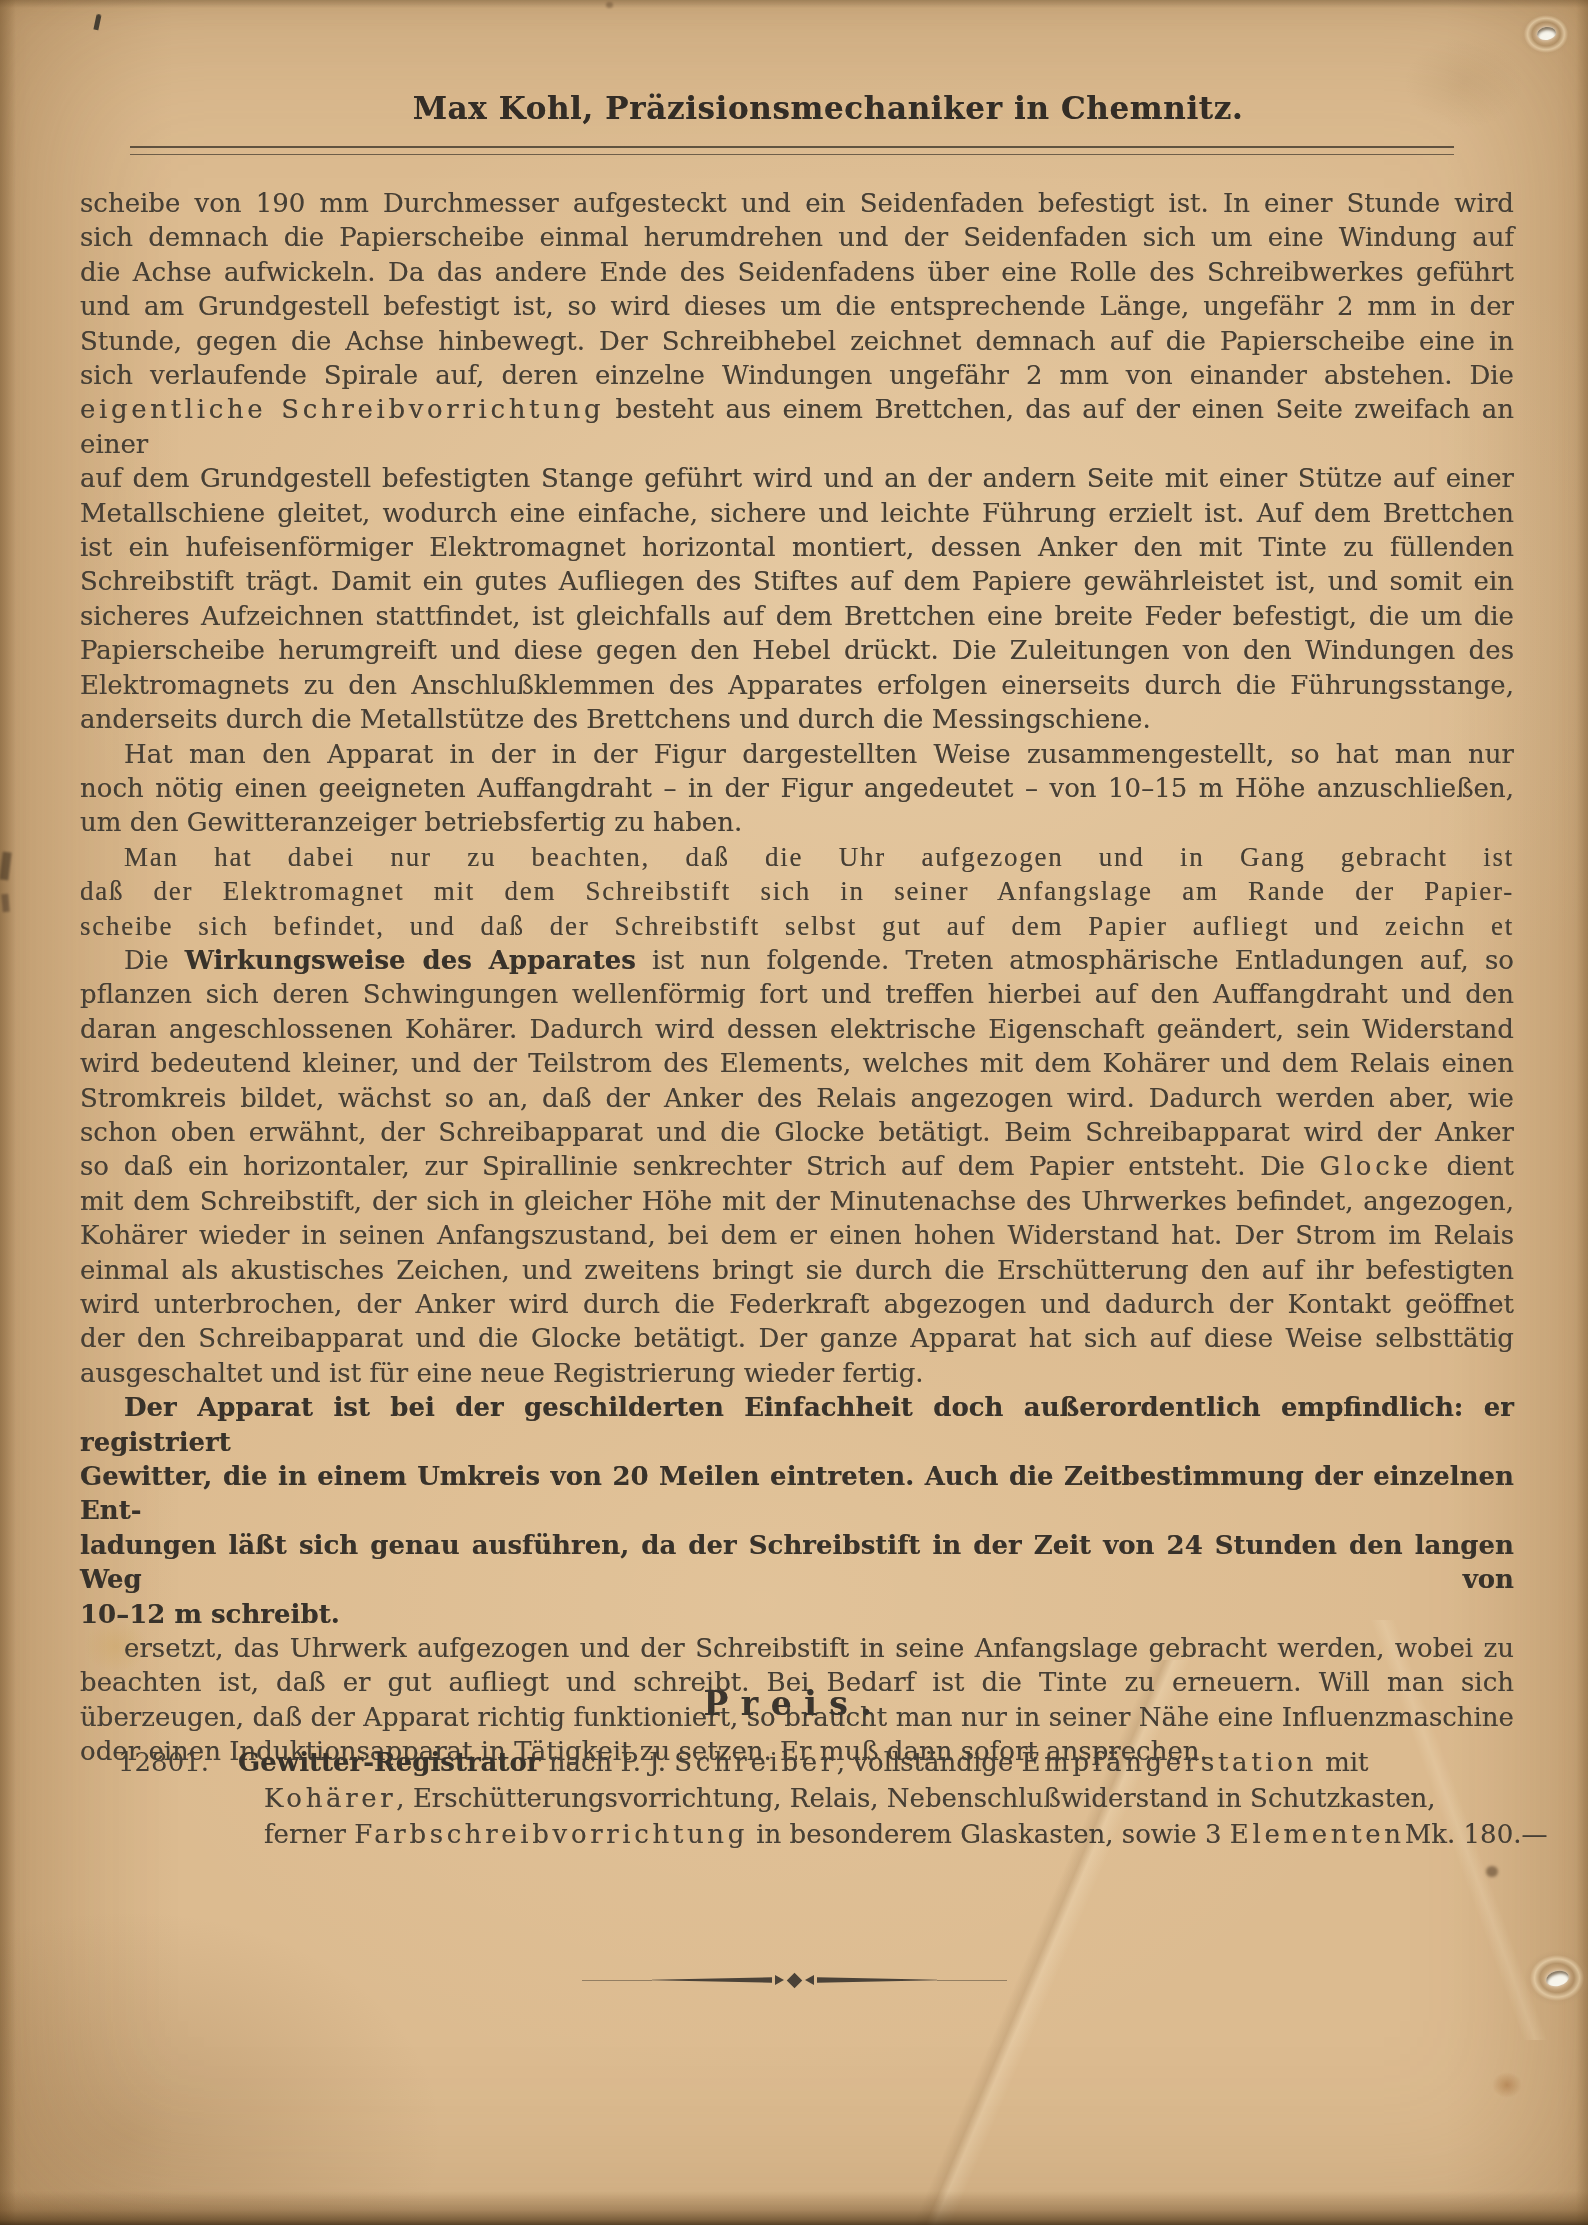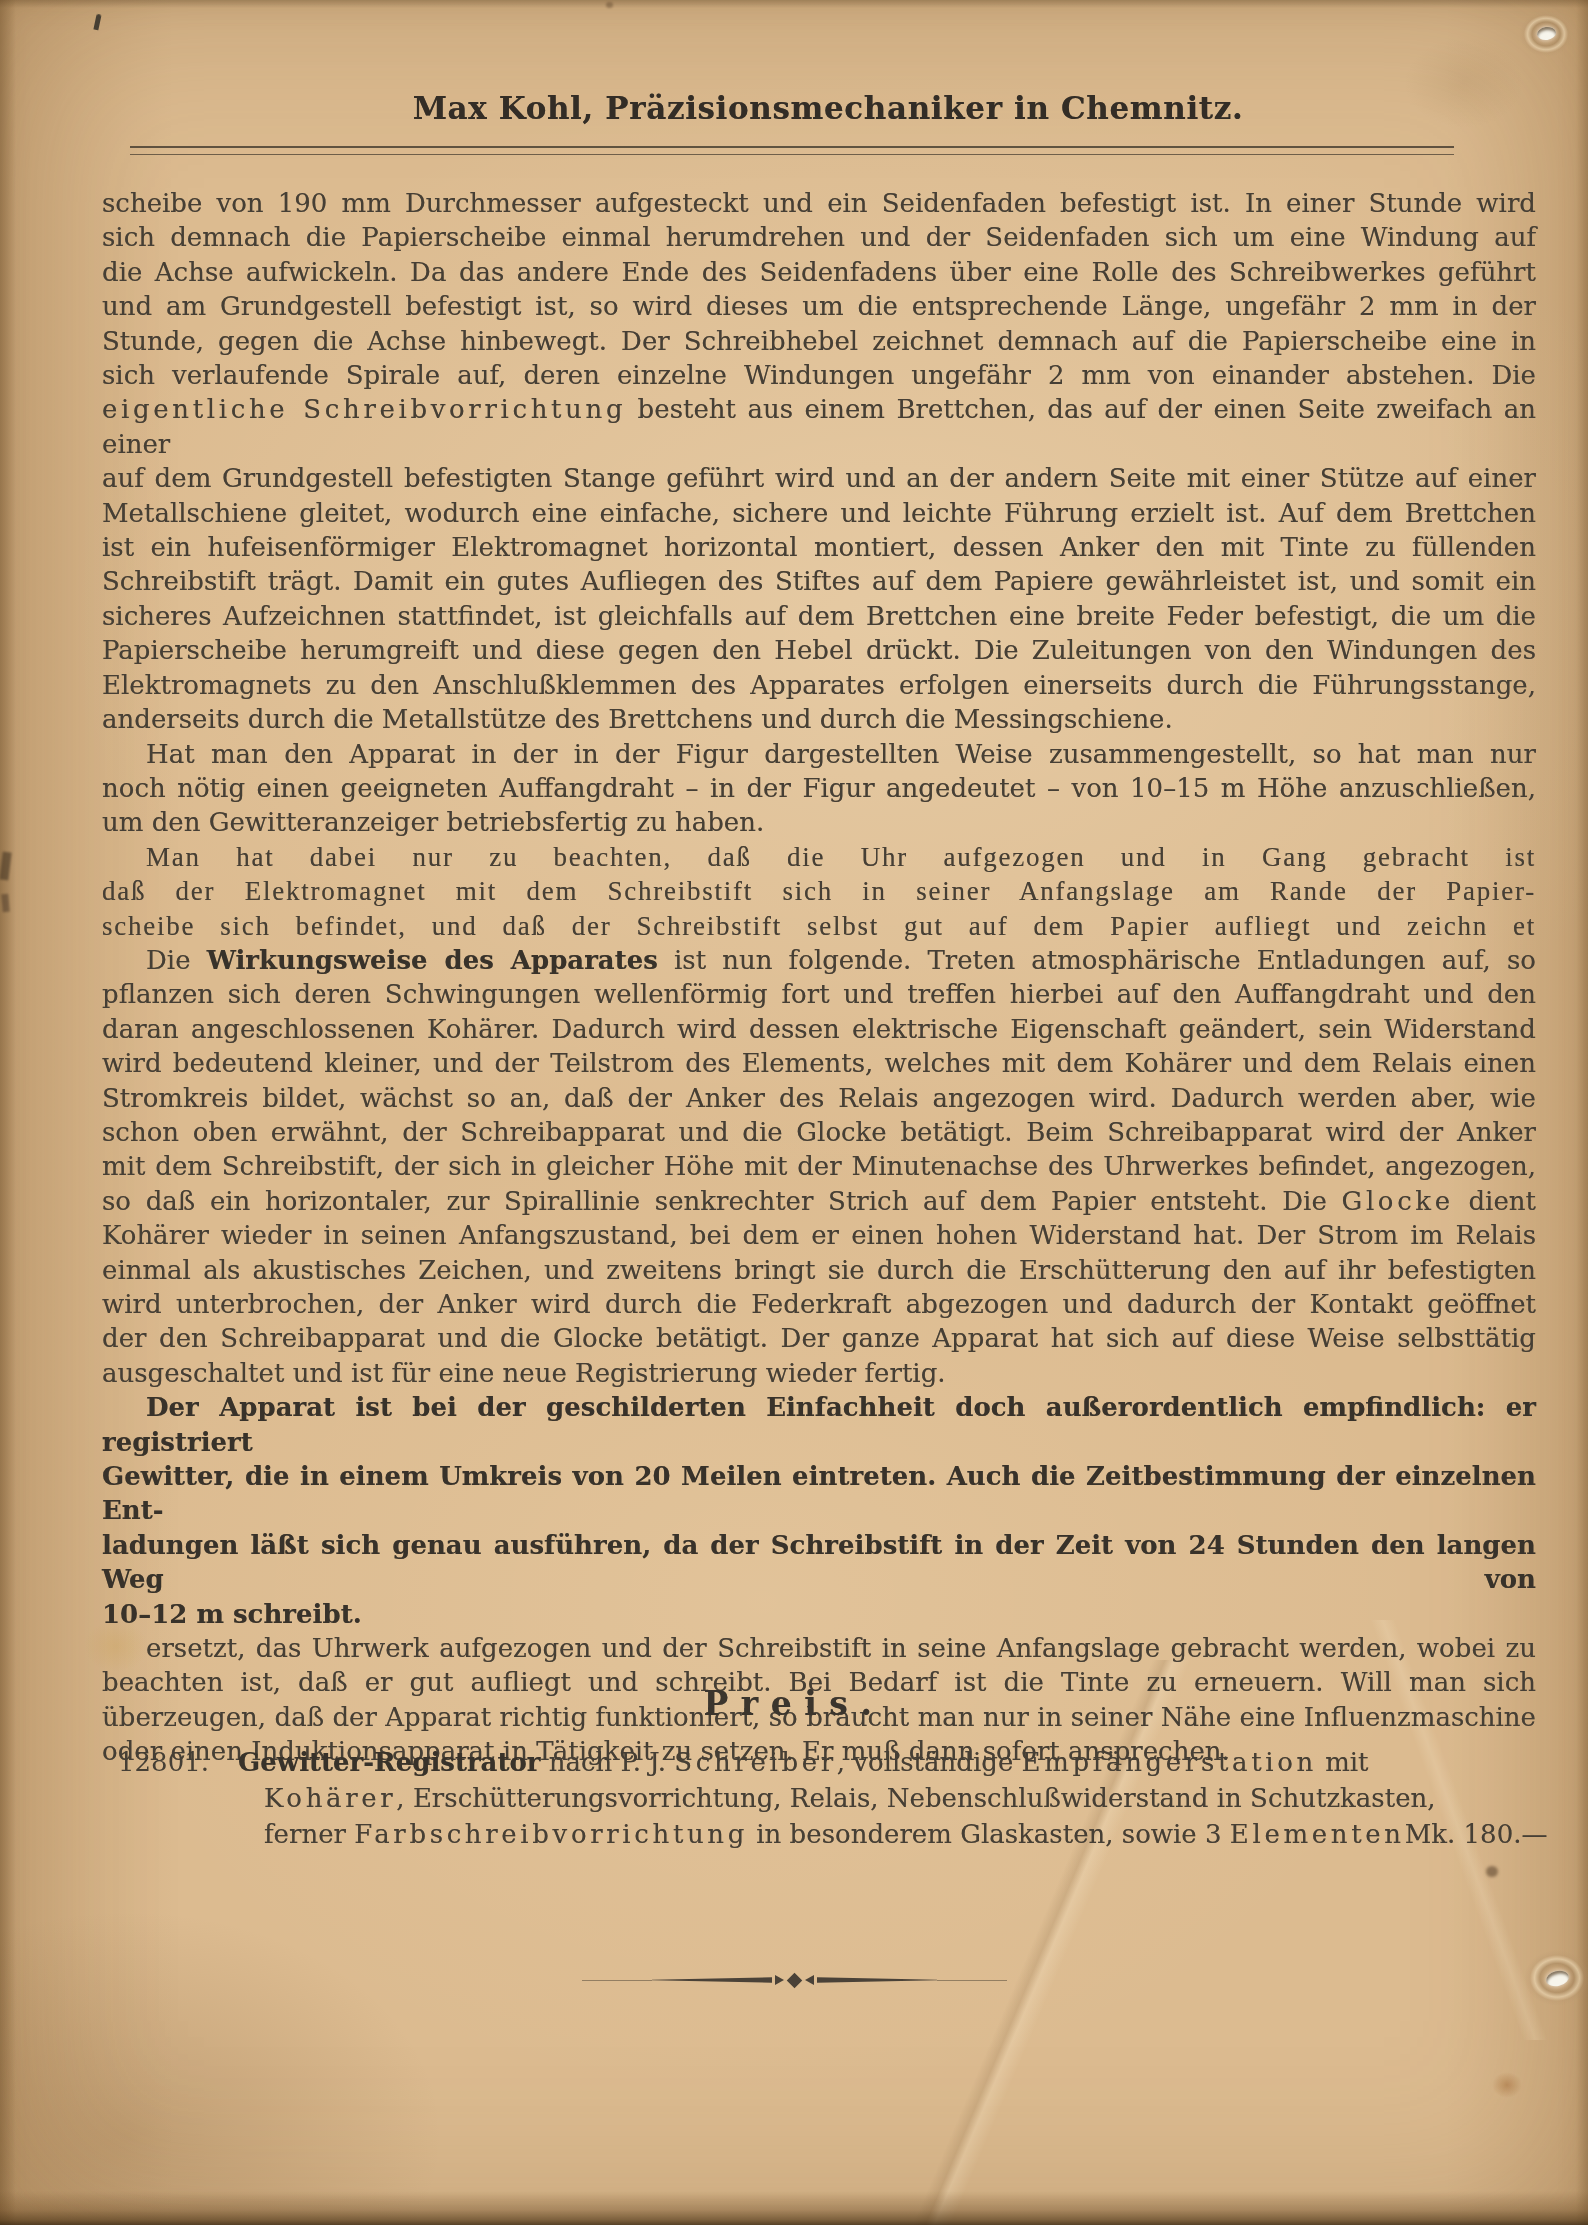--- a/index.html
+++ b/index.html
@@ -23,21 +23,21 @@
     position:absolute; top:90px; left:18px; width:100%;
     text-align:center; font-size:31px; font-weight:bold; color:#332d26;
     letter-spacing:.02em; text-shadow:0 0 .5px rgba(51,45,38,.55);padding-left:16px;
   }
   .header-rule{
     position:absolute; top:146px; left:130px; width:1324px; height:6px;
     border-top:2px solid rgba(74,64,50,.85);
     border-bottom:1px solid rgba(74,64,50,.75);
   }
 
-  .body-text{position:absolute; top:186px; left:102px; width:1434px;
+  .body-text{position:absolute; top:186px; left:80px; width:1434px;
     font-size:26px; line-height:34.4px; text-shadow:0 0 .4px rgba(70,60,45,.5);}
   .para{margin:0;}
   .para.indent .line:first-child{text-indent:44px;}
   .para.bold{font-weight:bold; color:#38322a;}
   .para.spaced{letter-spacing:.065em; font-family:"Liberation Serif","DejaVu Serif",serif; font-size:27px;}
   .line{text-align:justify;}
   .line.fill{text-align-last:justify;}
   .b{font-weight:bold; color:#38322a;margin-top:31px;}
   .sp{letter-spacing:.14em;}
 
@@ -163,22 +163,22 @@
           <div class="line fill"><span>daß der Elektromagnet mit dem Schreibstift sich in seiner Anfangslage am Rande der Papier-</span></div>
           <div class="line fill"><span>scheibe sich befindet, und daß der Schreibstift selbst gut auf dem Papier aufliegt und zeichn et</span></div>
         </div>
         <div class="para indent">
           <div class="line fill"><span>Die </span><span class="b">Wirkungsweise des Apparates</span><span> ist nun folgende.  Treten atmosphärische Entladungen auf, so</span></div>
           <div class="line fill"><span>pflanzen sich deren Schwingungen wellenförmig fort und treffen hierbei auf den Auffangdraht und den</span></div>
           <div class="line fill"><span>daran angeschlossenen Kohärer.  Dadurch wird dessen elektrische Eigenschaft geändert, sein Widerstand</span></div>
           <div class="line fill"><span>wird bedeutend kleiner, und der Teilstrom des Elements, welches mit dem Kohärer und dem Relais einen</span></div>
           <div class="line fill"><span>Stromkreis bildet, wächst so an, daß der Anker des Relais angezogen wird.  Dadurch werden aber, wie</span></div>
           <div class="line fill"><span>schon oben erwähnt, der Schreibapparat und die Glocke betätigt.  Beim Schreibapparat wird der Anker</span></div>
+          <div class="line fill"><span>so daß ein horizontaler, zur Spirallinie senkrechter Strich auf dem Papier entsteht.  Die </span><span class="sp">Glocke</span><span> dient</span></div>
           <div class="line fill"><span>mit dem Schreibstift, der sich in gleicher Höhe mit der Minutenachse des Uhrwerkes befindet, angezogen,</span></div>
-          <div class="line fill"><span>so daß ein horizontaler, zur Spirallinie senkrechter Strich auf dem Papier entsteht.  Die </span><span class="sp">Glocke</span><span> dient</span></div>
           <div class="line fill"><span>Kohärer wieder in seinen Anfangszustand, bei dem er einen hohen Widerstand hat.  Der Strom im Relais</span></div>
           <div class="line fill"><span>einmal als akustisches Zeichen, und zweitens bringt sie durch die Erschütterung den auf ihr befestigten</span></div>
           <div class="line fill"><span>wird unterbrochen, der Anker wird durch die Federkraft abgezogen und dadurch der Kontakt geöffnet</span></div>
           <div class="line fill"><span>der den Schreibapparat und die Glocke betätigt.  Der ganze Apparat hat sich auf diese Weise selbsttätig</span></div>
           <div class="line"><span>ausgeschaltet und ist für eine neue Registrierung wieder fertig.</span></div>
         </div>
         <div class="para indent bold">
           <div class="line fill"><span>Der Apparat ist bei der geschilderten Einfachheit doch außerordentlich empfindlich: er registriert</span></div>
           <div class="line fill"><span>Gewitter, die in einem Umkreis von 20 Meilen eintreten.  Auch die Zeitbestimmung der einzelnen Ent-</span></div>
           <div class="line fill"><span>ladungen läßt sich genau ausführen, da der Schreibstift in der Zeit von 24 Stunden den langen Weg von</span></div>

